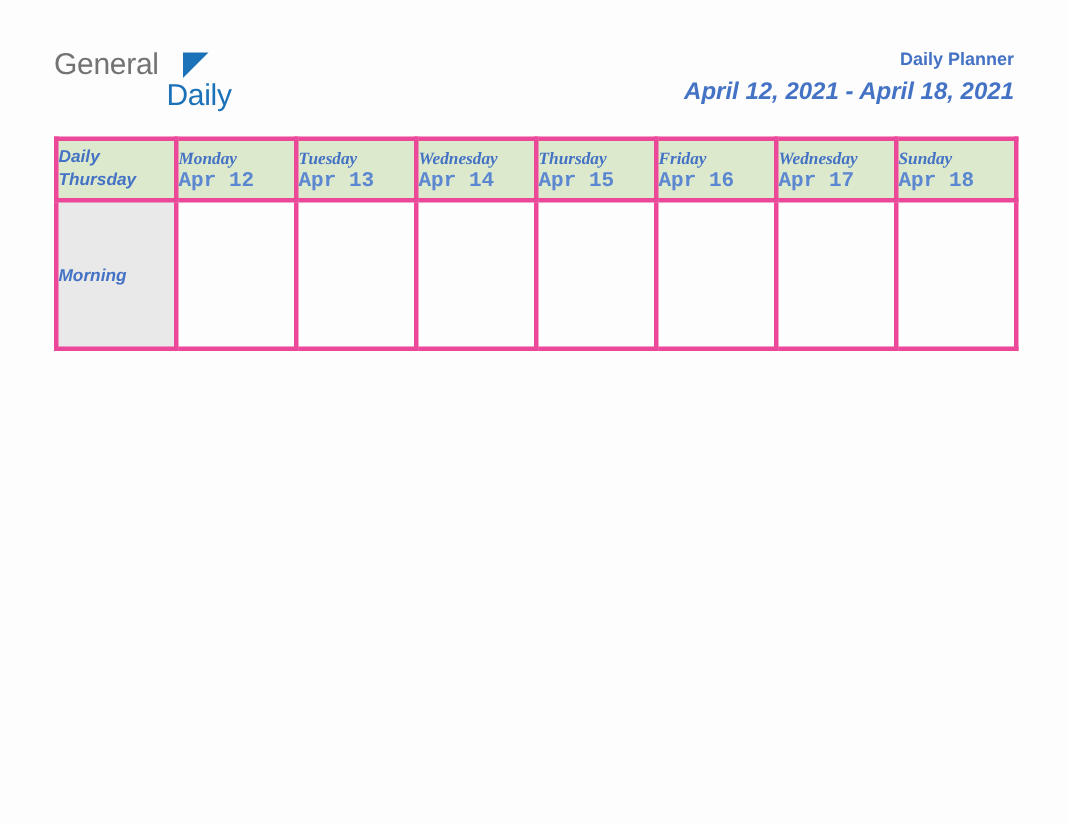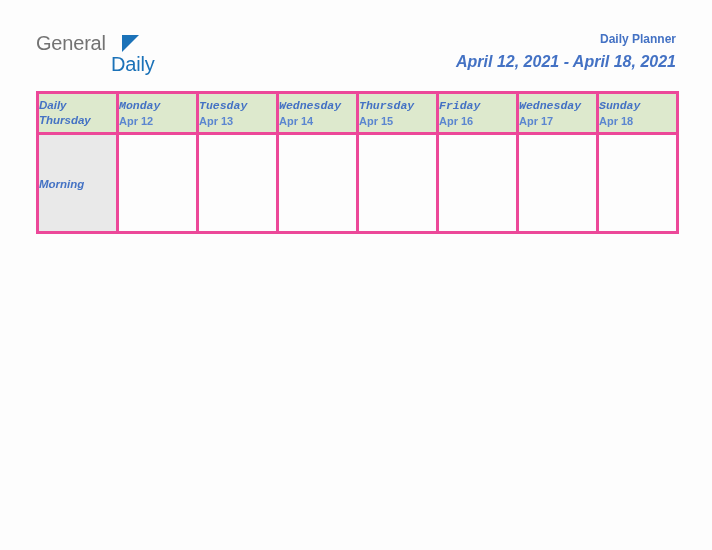--- a/index.html
+++ b/index.html
@@ -118,30 +118,30 @@
   }
   .hdr-corner-line {
     font-family: "Liberation Sans", sans-serif;
     font-style: italic;
     font-weight: bold;
     font-size: 11.5px;
     color: #4472c4;
     line-height: 15px;
   }
   .hdr-day {
+    font-family: Liberation Serif, serif;
+    font-style: italic;
+    font-weight: bold;
+    font-size: 11.5px;
+    color: #4472c4;
+    line-height: 16px;
+  }
+  .hdr-date {
     font-family: Liberation Mono, monospace;
-    font-style: italic;
-    font-weight: bold;
-    font-size: 11.5px;
-    color: #4472c4;
-    line-height: 16px;
-  }
-  .hdr-date {
-    font-family: Liberation Sans, sans-serif;
-    font-size: 11px;
+    font-size: 14px;
     color: #5b86d0;
     line-height: 15px;
   }
 
   tbody tr { height: 99px; }
   td.row-label {
     background: #e9e9e9;
   }
   .row-label-text {
     font-family: "Liberation Sans", sans-serif;

